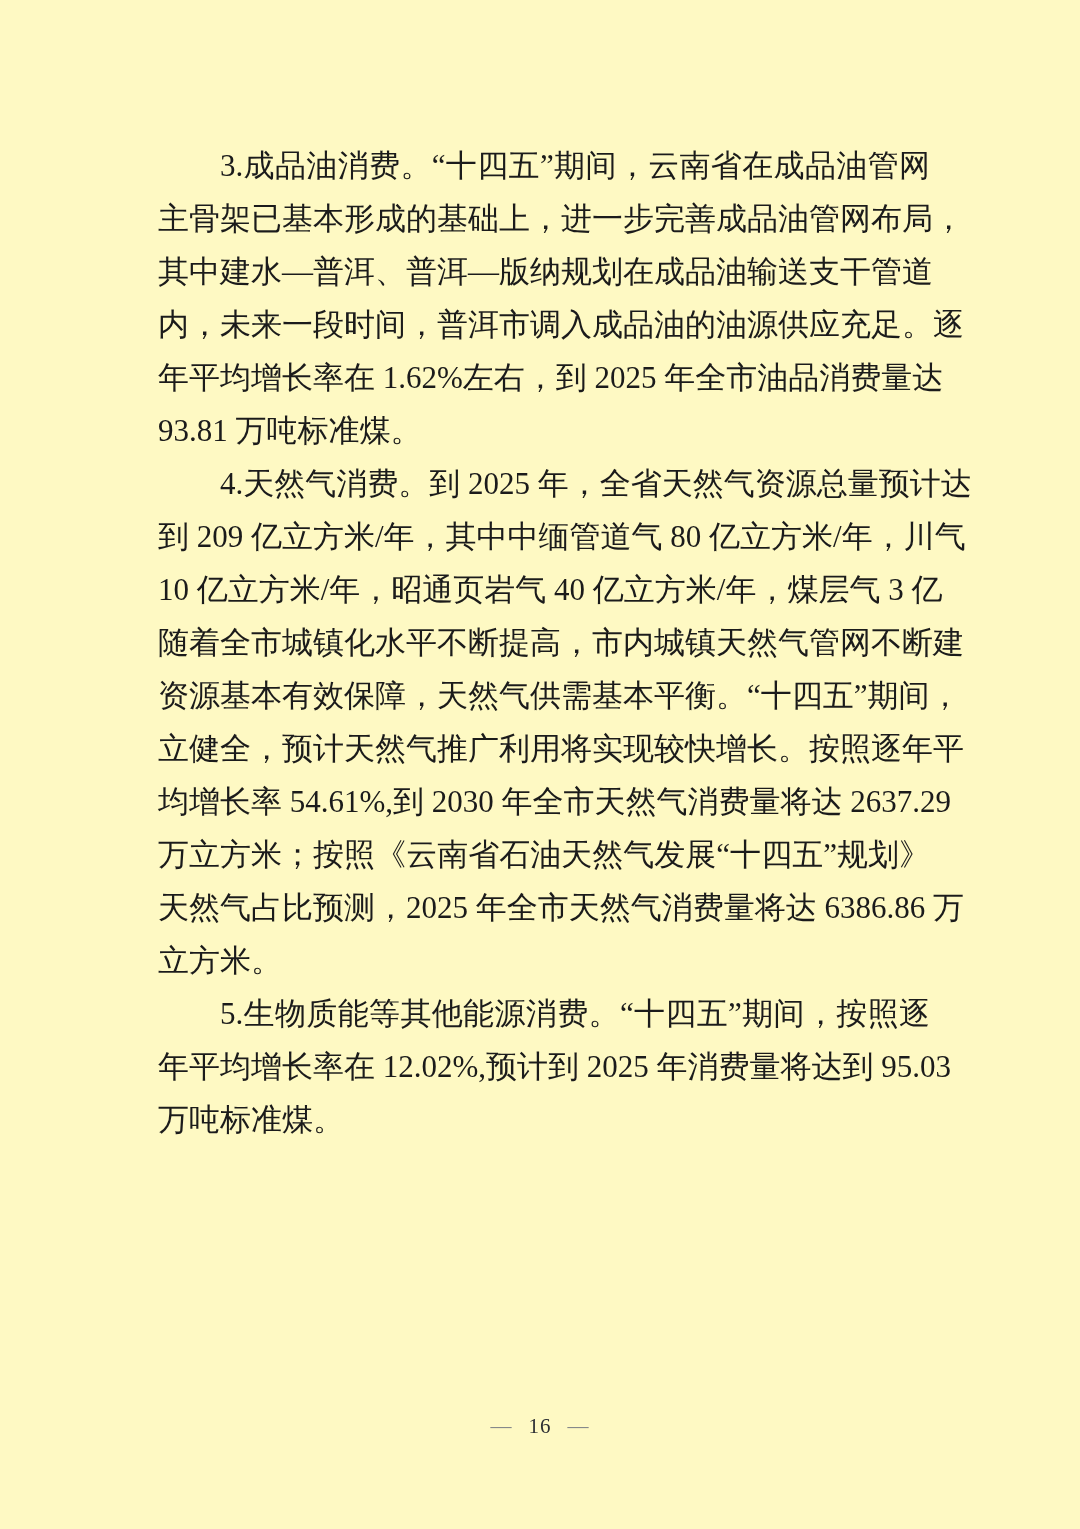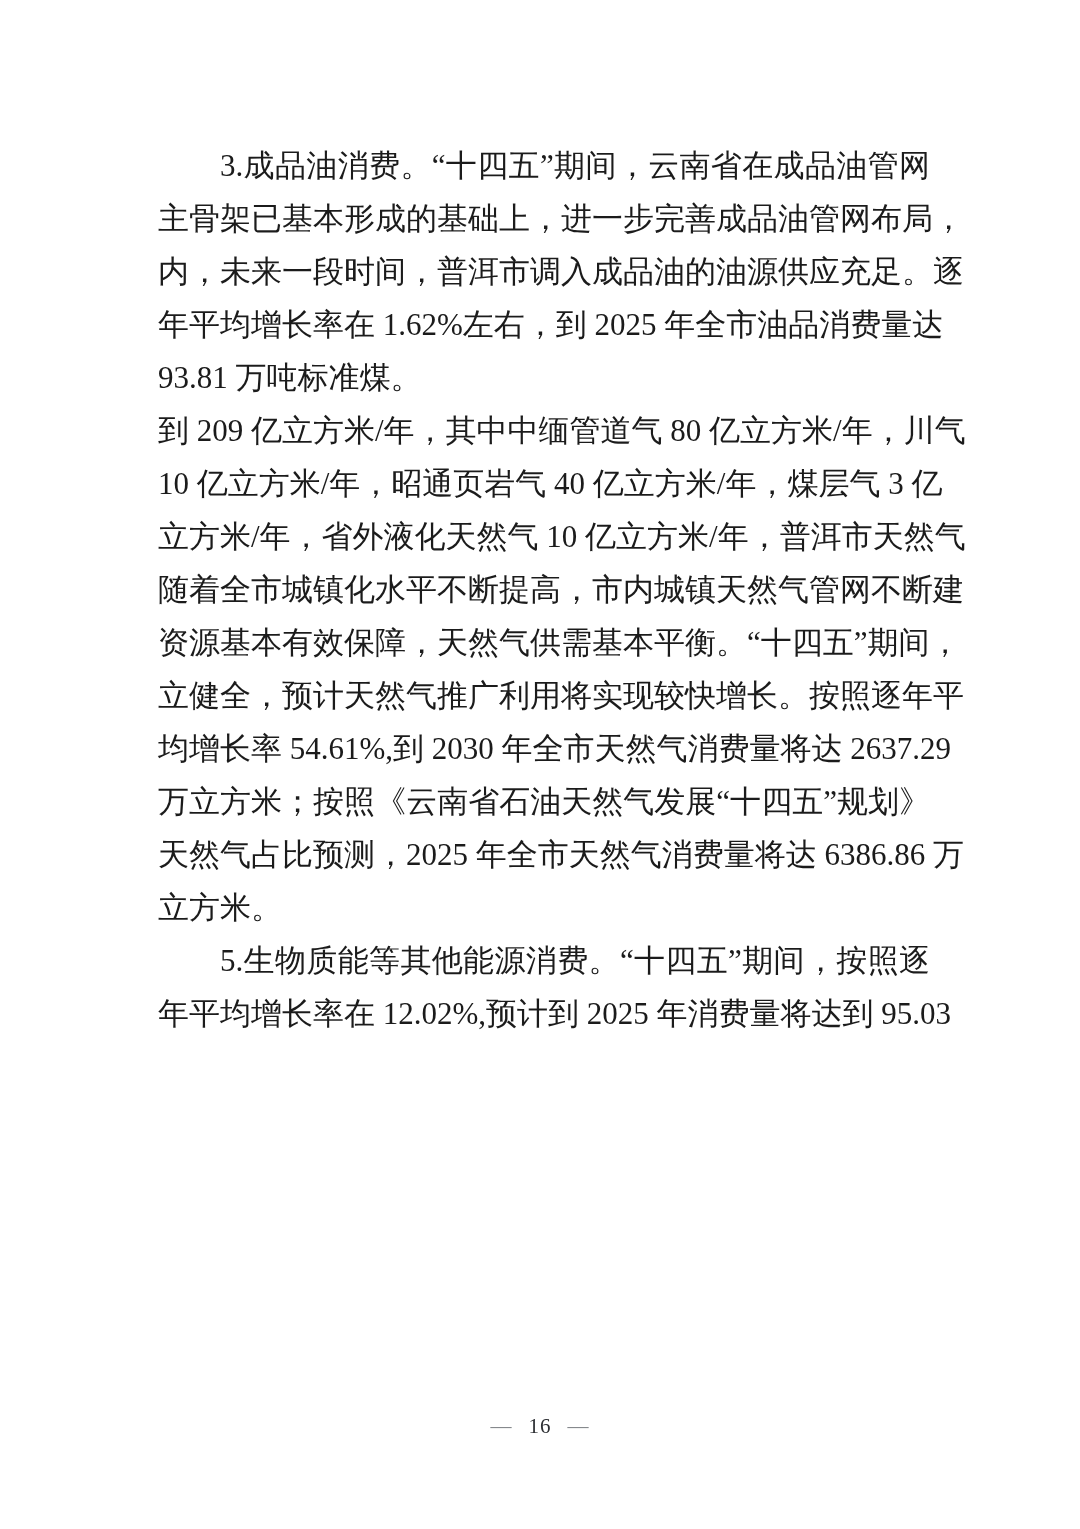--- a/index.html
+++ b/index.html
@@ -5,21 +5,21 @@
   html, body {
     margin: 0;
     padding: 0;
     background: #e9e9e9;
   }
   .page {
     position: relative;
     width: 1080px;
     height: 1529px;
     margin: 0 auto;
-    background: #ffffff;
+    background: #fef9c3;
     font-family: "Liberation Serif", "DejaVu Serif", serif;
     color: #1b1b1b;
     overflow: hidden;
   }
   .content {
     position: absolute;
     left: 158px;
     top: 139px;
     width: 772px;
   }
@@ -66,41 +66,43 @@
 </style>
 </head>
 <body>
 
 <div class="page">
   <div class="content">
 
     <div class="para">
       <div class="line indent">3.成品油消费。“十四五”期间，云南省在成品油管网</div>
       <div class="line">主骨架已基本形成的基础上，进一步完善成品油管网布局，</div>
+      <div class="line">其中建水—普洱、普洱—版纳规划在成品油输送支干管道</div>
       <div class="line">内，未来一段时间，普洱市调入成品油的油源供应充足。逐</div>
       <div class="line">年平均增长率在 1.62%左右，到 2025 年全市油品消费量达</div>
       <div class="line para-end">93.81 万吨标准煤。</div>
     </div>
 
     <div class="para">
+      <div class="line indent">4.天然气消费。到 2025 年，全省天然气资源总量预计达</div>
       <div class="line">到 209 亿立方米/年，其中中缅管道气 80 亿立方米/年，川气</div>
       <div class="line">10 亿立方米/年，昭通页岩气 40 亿立方米/年，煤层气 3 亿</div>
-      <div class="line">立方米/年，省外液化天然气 10 亿立方米/年，普洱市天然气</div>
       <div class="line">随着全市城镇化水平不断提高，市内城镇天然气管网不断建</div>
       <div class="line">资源基本有效保障，天然气供需基本平衡。“十四五”期间，</div>
       <div class="line">立健全，预计天然气推广利用将实现较快增长。按照逐年平</div>
       <div class="line">均增长率 54.61%,到 2030 年全市天然气消费量将达 2637.29</div>
       <div class="line">万立方米；按照《云南省石油天然气发展“十四五”规划》</div>
       <div class="line">天然气占比预测，2025 年全市天然气消费量将达 6386.86 万</div>
       <div class="line para-end">立方米。</div>
     </div>
 
     <div class="para">
       <div class="line indent">5.生物质能等其他能源消费。“十四五”期间，按照逐</div>
       <div class="line">年平均增长率在 12.02%,预计到 2025 年消费量将达到 95.03</div>
+      <div class="line para-end">万吨标准煤。</div>
     </div>
 
   </div>
 
   <div class="footer">
     <span class="dash">—</span><span class="page-num">16</span><span class="dash">—</span>
   </div>
 </div>
 
 </body></html>

